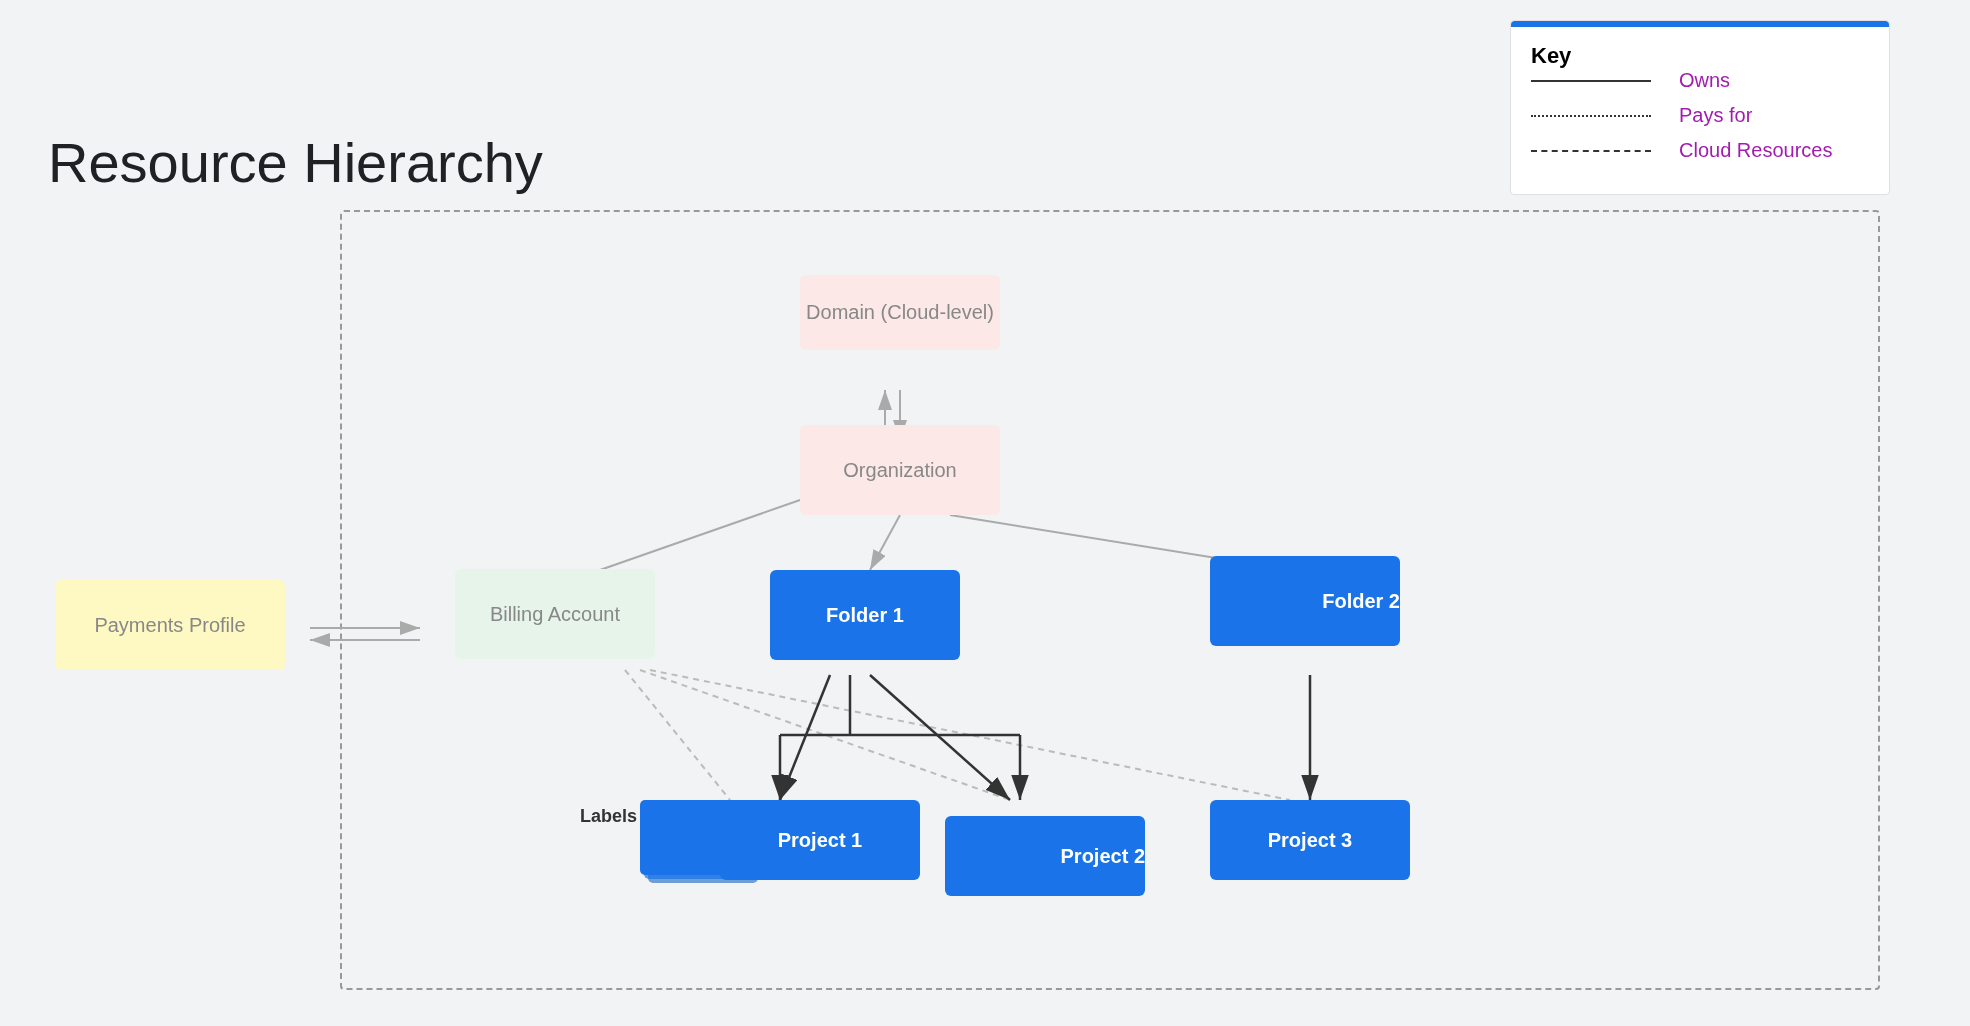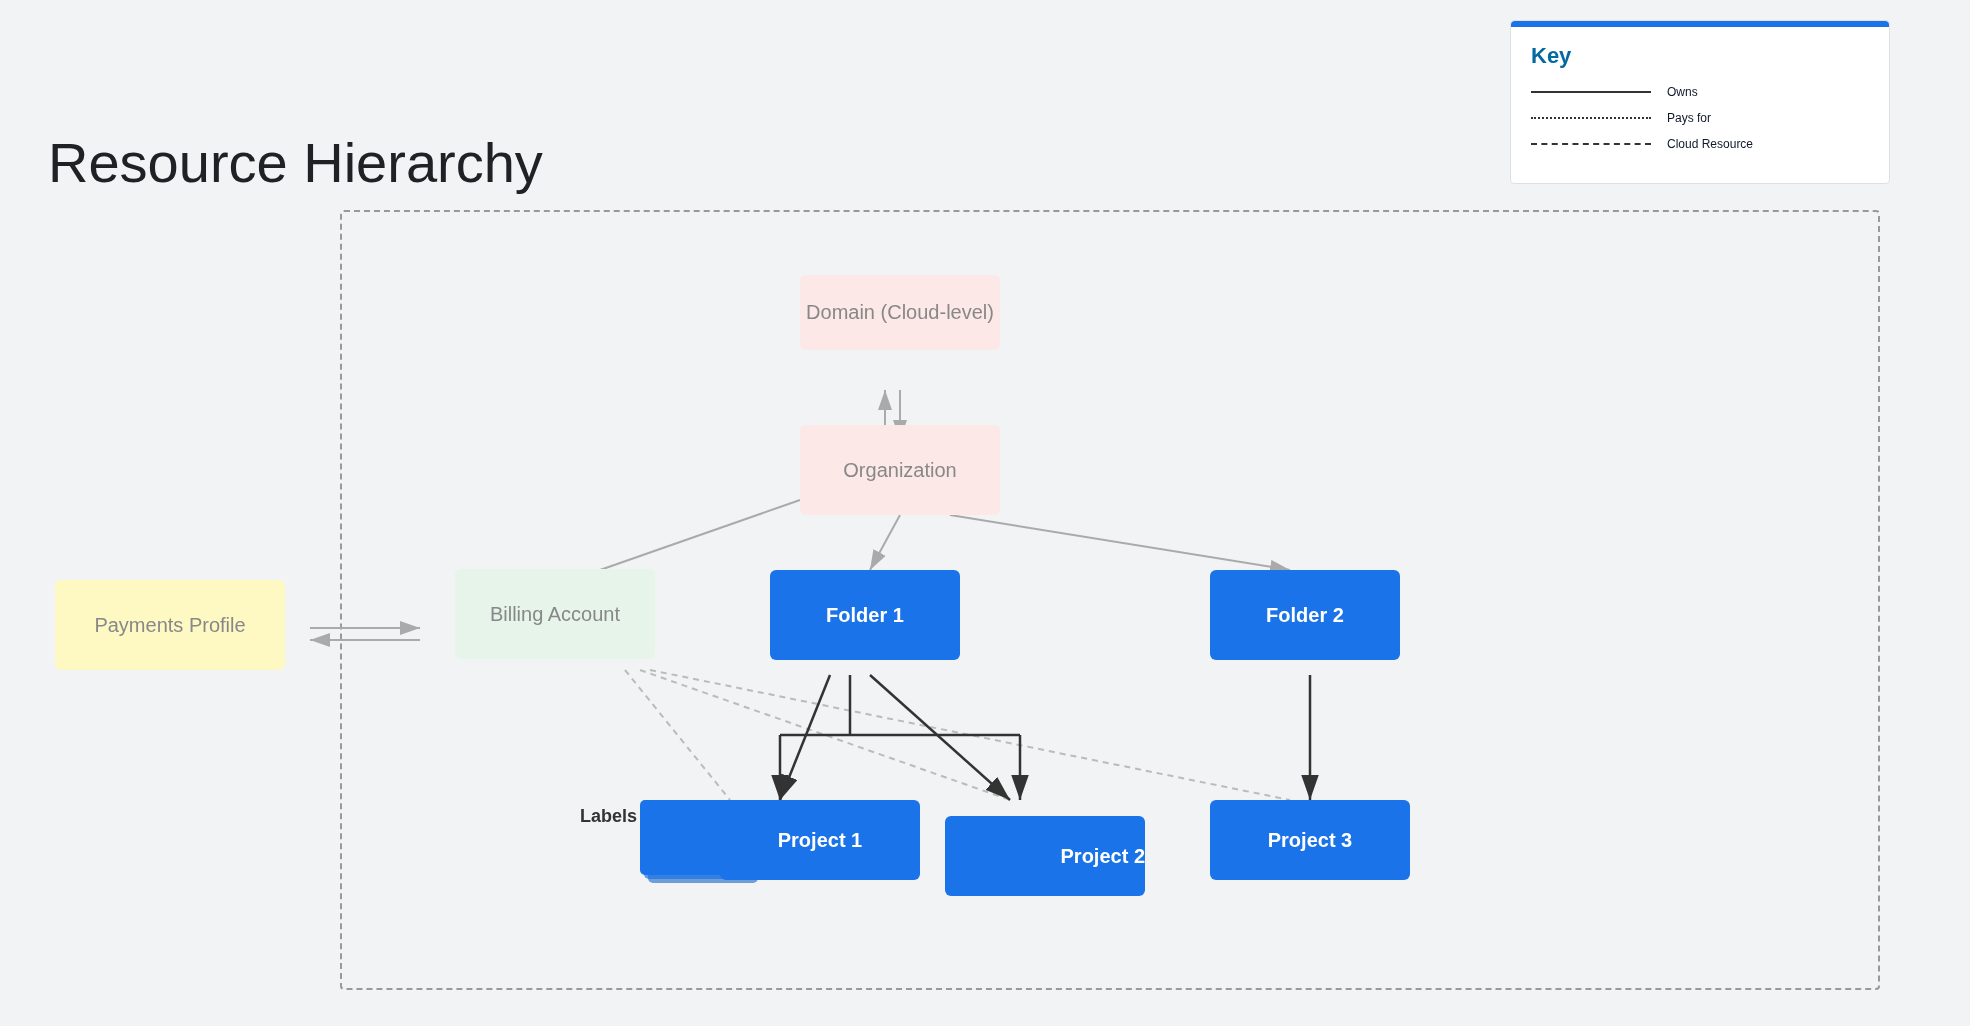--- a/index.html
+++ b/index.html
@@ -36,22 +36,21 @@
       background: #1a73e8;
       height: 6px;
       border-radius: 4px 4px 0 0;
     }
     .key-content {
       padding: 16px 20px 20px;
     }
     .key-title {
       font-size: 22px;
       font-weight: 600;
-      color: #0369a1;
-      margin-bottom: 16px;
+      color: #000000;
     }
     .key-row {
       display: flex;
       align-items: center;
       margin-bottom: 12px;
       gap: 16px;
     }
     .key-line-solid {
       width: 120px;
       height: 2px;
@@ -61,23 +60,24 @@
       width: 120px;
       height: 2px;
       border-top: 2px dotted #333;
     }
     .key-line-dashed {
       width: 120px;
       height: 2px;
       border-top: 2px dashed #333;
     }
     .key-label {
-      font-size: 12px;
-      color: #0f172a;
+      font-size: 20px;
+      color: #a21caf;
       font-weight: 500;
+      margin-left: 12px;
     }
 
     
     .diagram {
       position: absolute;
       left: 0;
       top: 80px;
       width: 1557px;
       height: 940px;
     }
@@ -149,21 +149,21 @@
     <div class="key-row">
       <div class="key-line-solid"></div>
       <span class="key-label">Owns</span>
     </div>
     <div class="key-row">
       <div class="key-line-dotted"></div>
       <span class="key-label">Pays for</span>
     </div>
     <div class="key-row">
       <div class="key-line-dashed"></div>
-      <span class="key-label">Cloud Resource</span>
+      <span class="key-label">Cloud Resources</span>
     </div>
   </div>
 </div>
 
 <div class="diagram">
 
   <div class="dashed-box" style="left:340px; top:130px; width:1540px; height:780px;"></div>
 
   <svg class="diagram-svg">
 
@@ -234,21 +234,21 @@
   </div>
 
   <div class="node node-yellow" style="left:55px; top:500px; width:230px; height:90px;">
     <span>Payments Profile</span>
   </div>
 
   <div class="node node-blue" style="left:770px; top:490px; width:190px; height:90px;">
     <span>Folder 1</span>
   </div>
 
-  <div class="node node-blue" style="left:1210px; top:490px; width:190px; height:90px;">
+  <div class="node node-blue" style="left:1210px; top:476px; width:190px; height:90px;justify-content:flex-end;">
     <span>Folder 2</span>
   </div>
 
   <div style="position:absolute; left:580px; top:726px; font-weight:700; font-size:18px; color:#333;">Labels</div>
 
   <div class="labels-stack" style="left:640px; top:720px;">
     <div style="position:absolute; left:8px; top:8px; width:110px; height:75px; background:#1565c0; border-radius:5px; opacity:0.6;"></div>
     <div style="position:absolute; left:4px; top:4px; width:110px; height:75px; background:#1a73e8; border-radius:5px; opacity:0.7;"></div>
     <div style="position:absolute; left:0px; top:0px; width:110px; height:75px; background:#1a73e8; border-radius:5px;"></div>
   </div>

